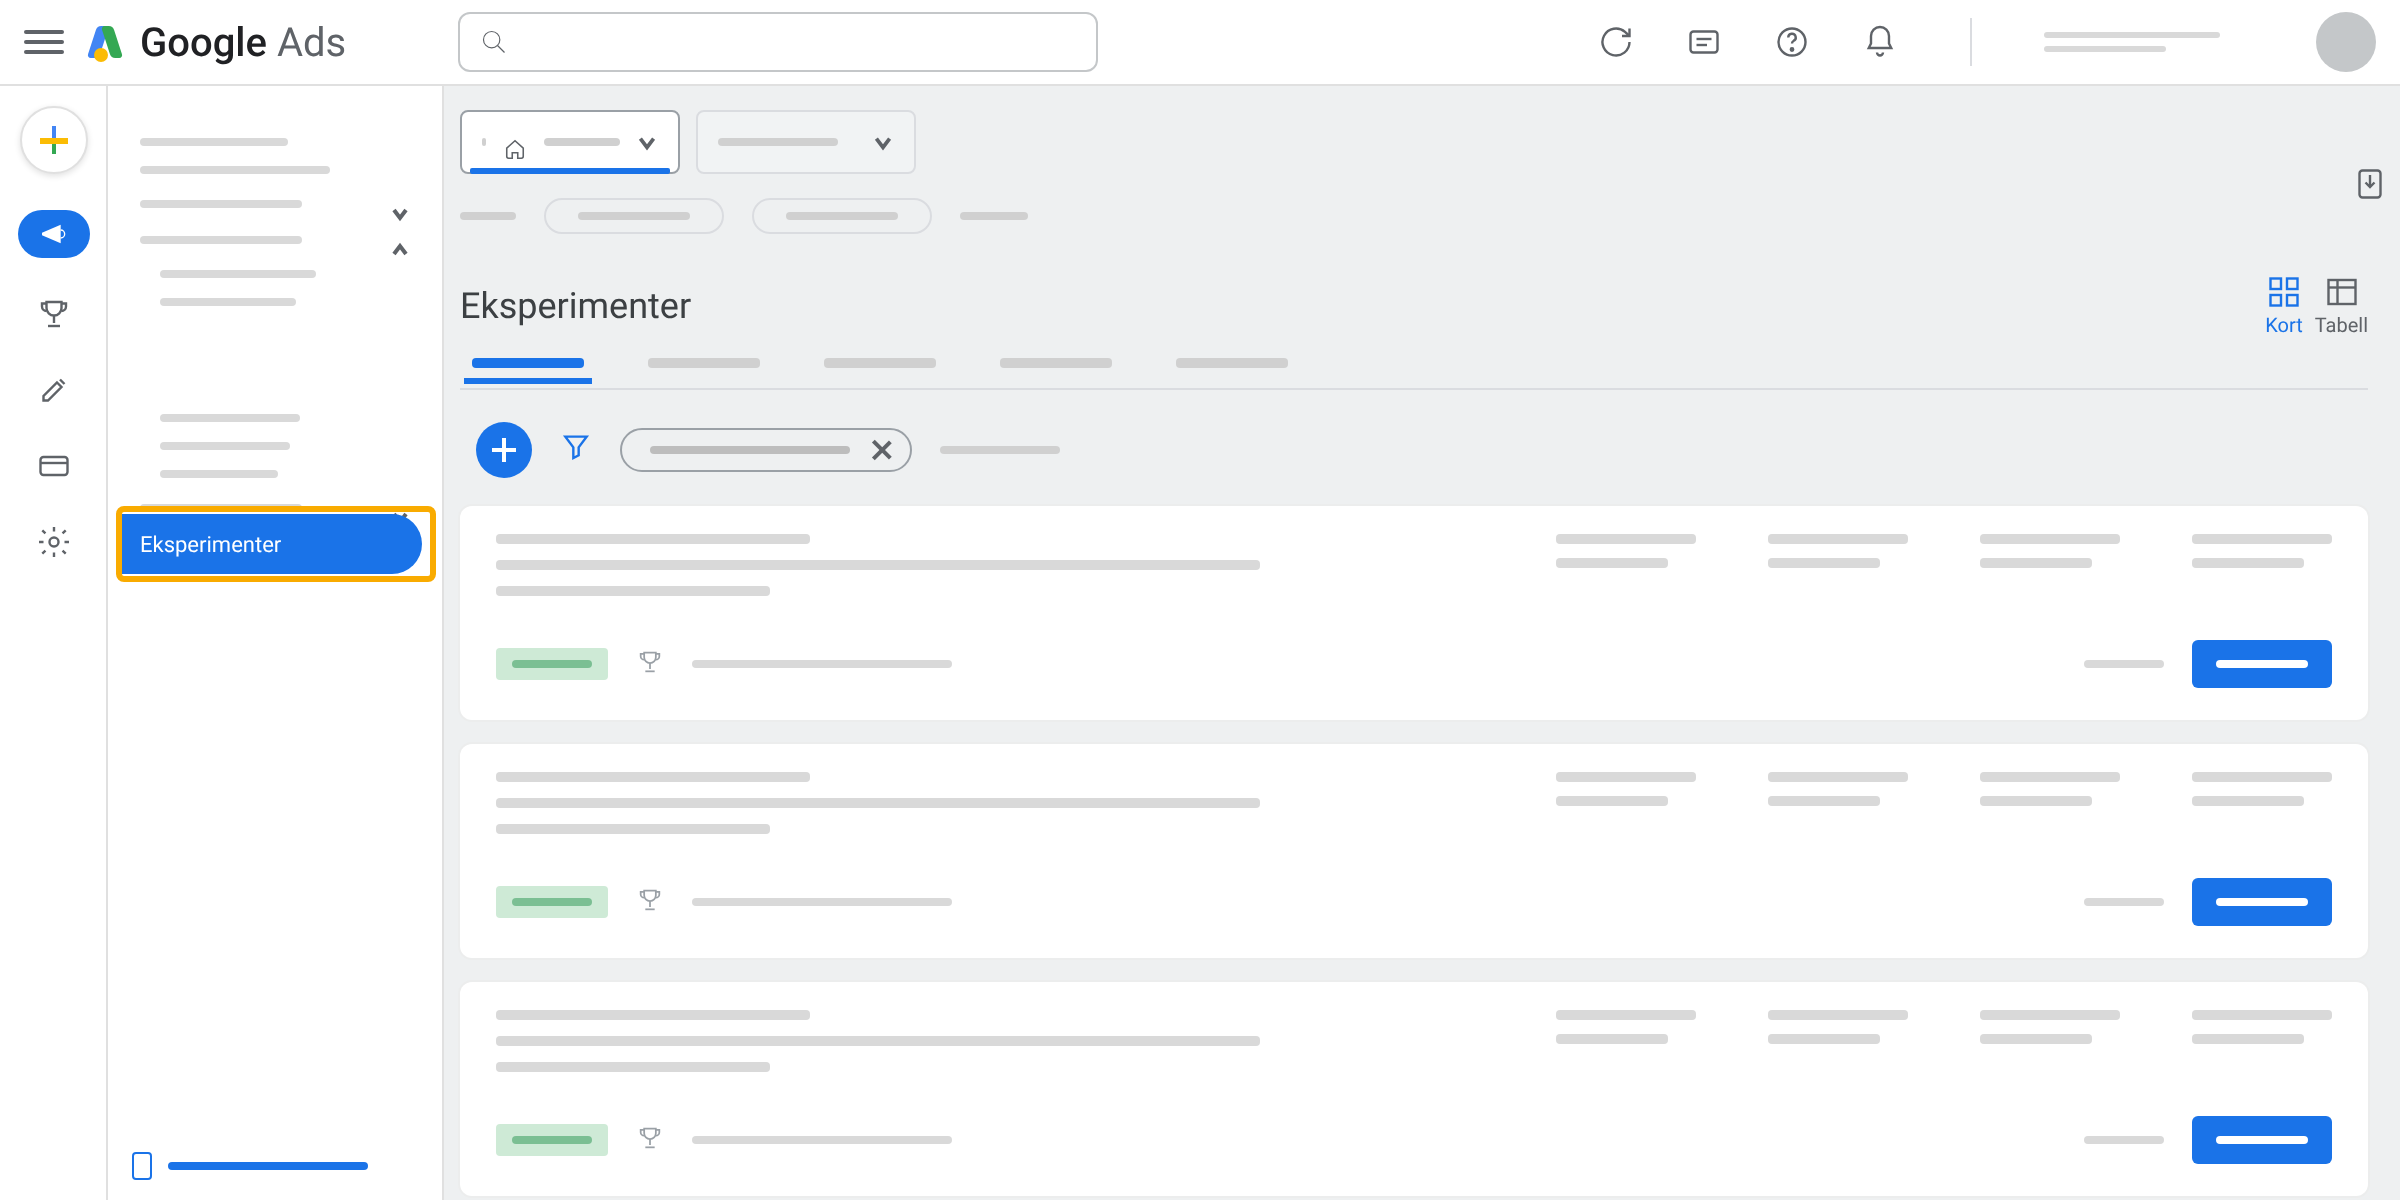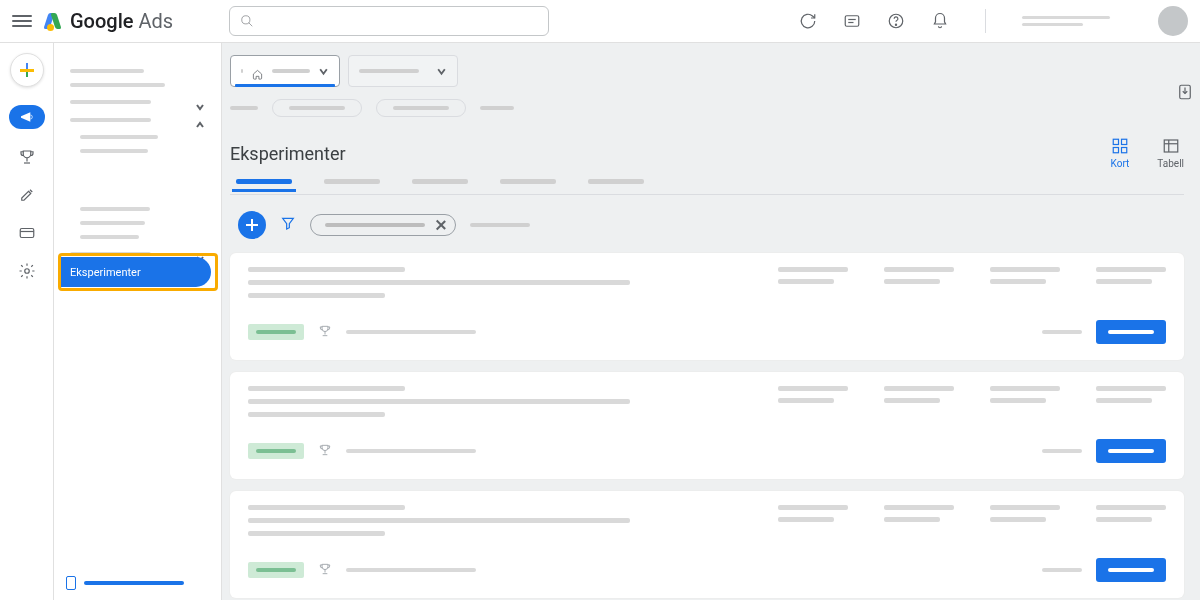--- a/index.html
+++ b/index.html
@@ -70,21 +70,21 @@
   .scope-chip svg{width:11px;height:11px;stroke:#5f6368;fill:none;stroke-width:1.7;}
   .scope-chip .lns{display:flex;flex-direction:column;gap:3px;flex:1;}
   .scope-chip .caret{margin-left:auto;}
   .scope-chip.active{position:relative;}
   .scope-chip.active:after{content:"";position:absolute;left:4px;right:4px;bottom:-1px;height:3px;background:#1a73e8;border-radius:1px;}
   .breadcrumb-row{display:flex;align-items:center;gap:14px;margin-top:12px;}
   .bc{height:4px;background:#d0d0d0;border-radius:2px;}
   .bc-chip{height:18px;border:1px solid #dadce0;border-radius:10px;padding:0 16px;display:flex;align-items:center;}
   .title-row{display:flex;align-items:center;justify-content:space-between;margin-top:20px;}
   .title-row h1{font-size:18px;font-weight:400;color:#3c4043;}
-  .view-toggles{display:flex;gap:28px;}
+  .view-toggles{display:flex;gap:6px;}
   .vt{display:flex;flex-direction:column;align-items:center;gap:3px;font-size:10px;color:#5f6368;}
   .vt.active{color:#1a73e8;}
   .vt svg{width:18px;height:18px;stroke:currentColor;fill:none;stroke-width:1.6;}
   .subtabs{display:flex;gap:32px;margin-top:10px;padding-left:6px;}
   .subtab{width:56px;height:5px;background:#d0d0d0;border-radius:2px;}
   .subtab.active{background:#1a73e8;position:relative;}
   .subtab.active:after{content:"";position:absolute;left:-4px;right:-4px;bottom:-8px;height:3px;background:#1a73e8;}
   .divider{height:1px;background:#dadce0;margin-top:10px;}
   
   .toolbar{display:flex;align-items:center;gap:14px;margin-top:16px;padding-left:8px;}

